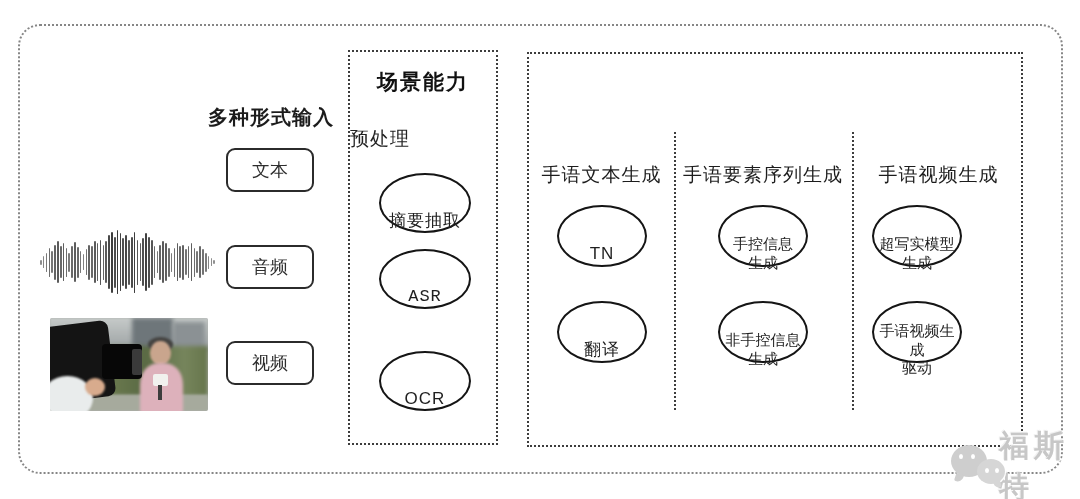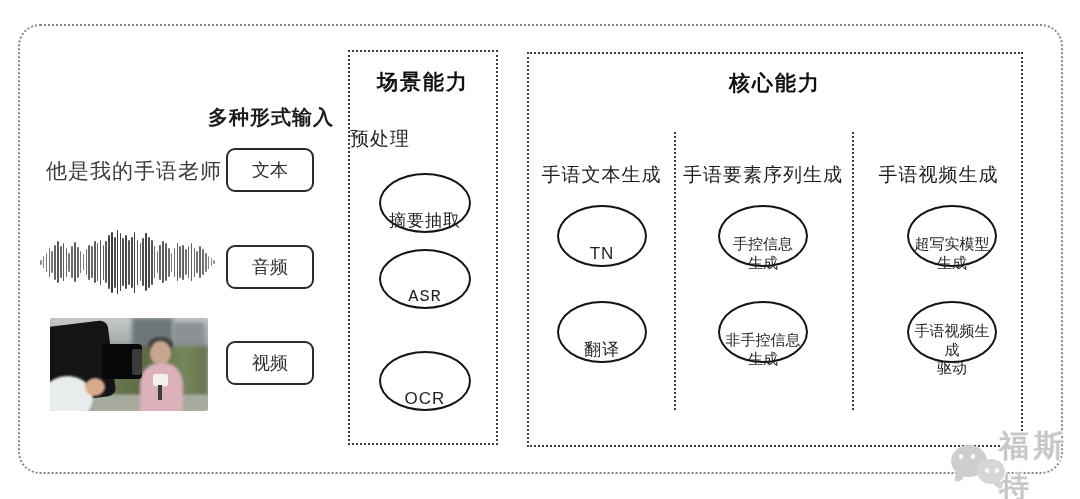--- a/index.html
+++ b/index.html
@@ -78,21 +78,21 @@
   }
   .ellipse span { white-space: pre-line; font-size: 17px; color: #1f1f1f; line-height: 1.25; letter-spacing: 1px; margin-top: 36px; }
   .ellipse.sm span { font-size: 15px; letter-spacing: 0; }
 
   
   .scene-ellipse { left: 29px; width: 92px; height: 60px; }
   .se-1 { top: 121px; } .se-2 { top: 197px; font-family: Liberation Mono, monospace; } .se-3 { top: 299px; }
 
   
   .core-ellipse { width: 90px; height: 62px; }
-  .ce-c1 { left: 28px; }  .ce-c2 { left: 189px; } .ce-c3 { left: 378px; }
+  .ce-c1 { left: 28px; }  .ce-c2 { left: 189px; } .ce-c3 { left: 343px; }
   .ce-r1 { top: 151px; }  .ce-r2 { top: 247px; }
 
   
   .watermark { left: 947px; top: 426px; display: flex; align-items: center; z-index: 5; }
   .wm-icon { position: relative; width: 62px; height: 48px; }
   .wm-bubble-big {
     position: absolute; left: 4px; top: 2px; width: 36px; height: 32px;
     background: #cecece; border-radius: 50%; box-shadow: 1px 1px 0 #ffffff;
   }
   .wm-bubble-big::after { content: ""; position: absolute; left: 4px; bottom: -5px;
@@ -112,21 +112,20 @@
   }
 </style>
 </head>
 <body>
 
 <div class="stage">
 
   <div class="abs outer-frame"></div>
 
   <div class="abs input-label">多种形式输入</div>
-  <div class="abs sentence">他是我的手语老师</div>
 
   <div class="abs waveform">
       <div class="wbar" style="height: 5px; opacity: 0.54;"></div>
       <div class="wbar" style="height: 12px; opacity: 0.58;"></div>
       <div class="wbar" style="height: 19px; opacity: 0.64;"></div>
       <div class="wbar" style="height: 29px; opacity: 0.7;"></div>
       <div class="wbar" style="height: 22px; opacity: 0.66;"></div>
       <div class="wbar" style="height: 35px; opacity: 0.75;"></div>
       <div class="wbar" style="height: 42px; opacity: 0.79;"></div>
       <div class="wbar" style="height: 32px; opacity: 0.72;"></div>
@@ -222,21 +221,20 @@
     </div>
     <div class="abs ellipse scene-ellipse se-2">
       <span>ASR</span>
     </div>
     <div class="abs ellipse scene-ellipse se-3">
       <span>OCR</span>
     </div>
   </div>
 
   <div class="abs cap-box core-box">
-    <div class="abs box-title core-title">核心能力</div>
 
     <div class="abs col-divider divider-1"></div>
     <div class="abs col-divider divider-2"></div>
 
     <div class="abs col-header col-header-1">手语文本生成</div>
     <div class="abs col-header col-header-2">手语要素序列生成</div>
     <div class="abs ellipse core-ellipse ce-c1 ce-r1">
       <span>TN</span>
     </div>
 

